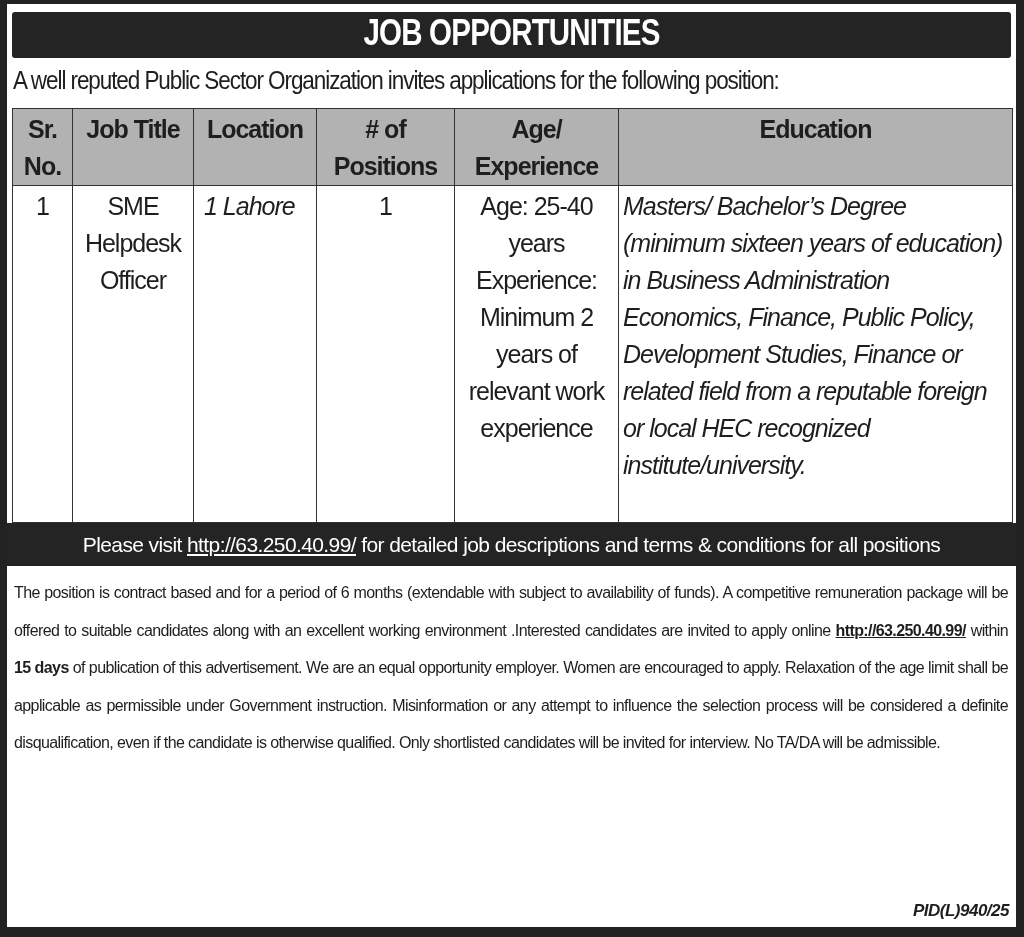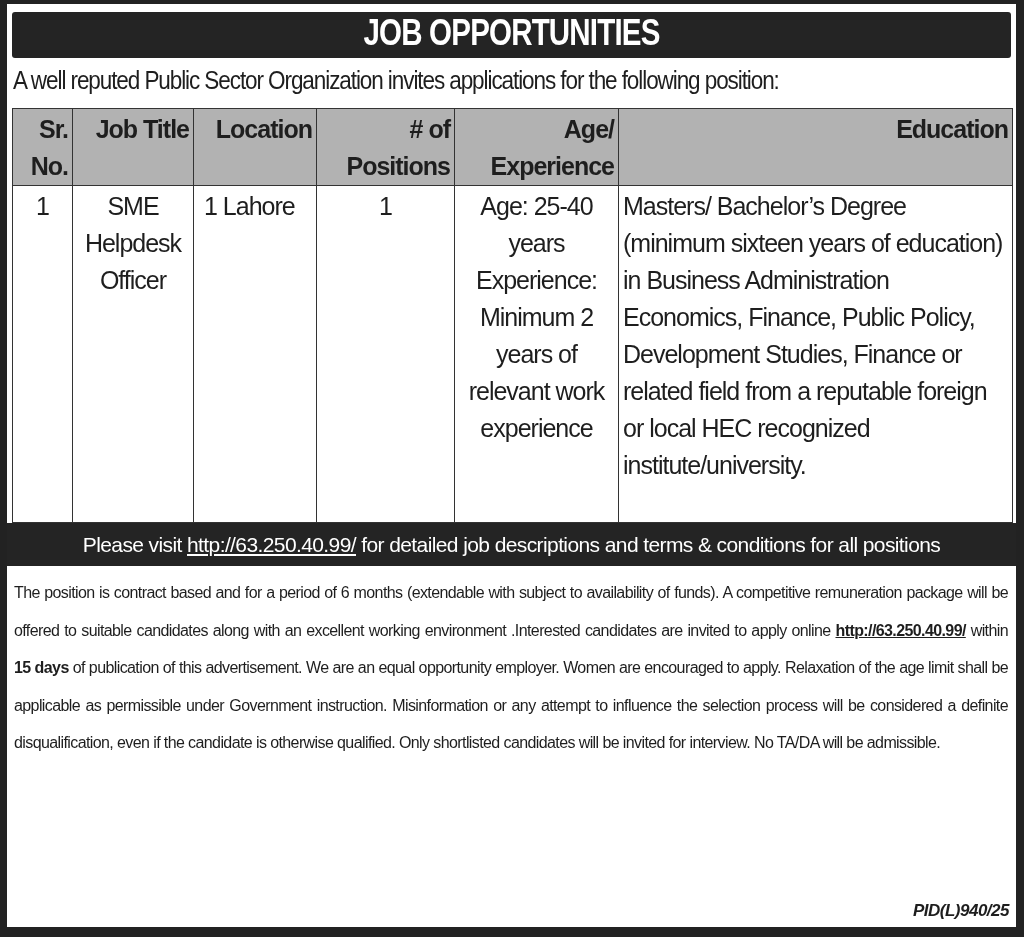--- a/index.html
+++ b/index.html
@@ -30,26 +30,26 @@
   table.jobs {
     position: absolute; left: 5px; top: 104px; width: 1000px;
     border-collapse: collapse; table-layout: fixed;
   }
   table.jobs th, table.jobs td {
     border: 1.5px solid #333;
     font-size: 25px; letter-spacing: -1px; line-height: 37px;
     vertical-align: top; padding: 0 4px;
   }
   table.jobs th {
-    background: #b2b2b2; font-weight: bold; text-align: right;
+    background: #b2b2b2; font-weight: bold; text-align: center;
     height: 74px; padding-top: 2px;
   }
   table.jobs td { height: 334px; padding-top: 2px; }
   td.center { text-align: center; }
-  td.left { text-align: left; }
+  td.left { text-align: left; font-style: italic; }
   td.edu { padding-left: 12px; margin-top: 20px; }
   .banner {
     position: absolute; left: 0; top: 519px; width: 1009px; height: 43px;
     background: #242424; color: #ffffff;
     display: flex; align-items: center; justify-content: center;
     font-size: 21px; letter-spacing: -0.6px; white-space: nowrap; text-align: right;
   }
   .banner .link { text-decoration: underline; }
   .body-text {
     position: absolute; left: 7px; top: 570px; width: 994px;

